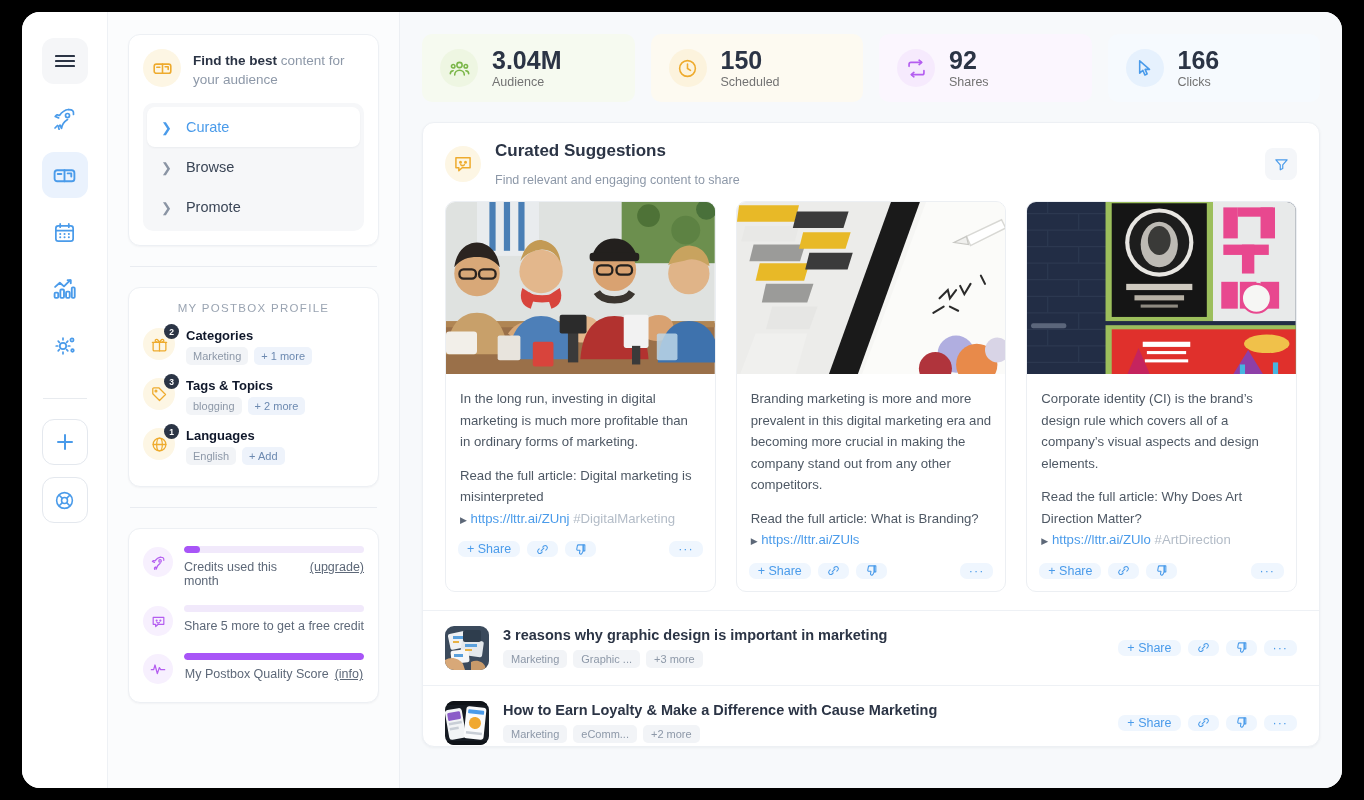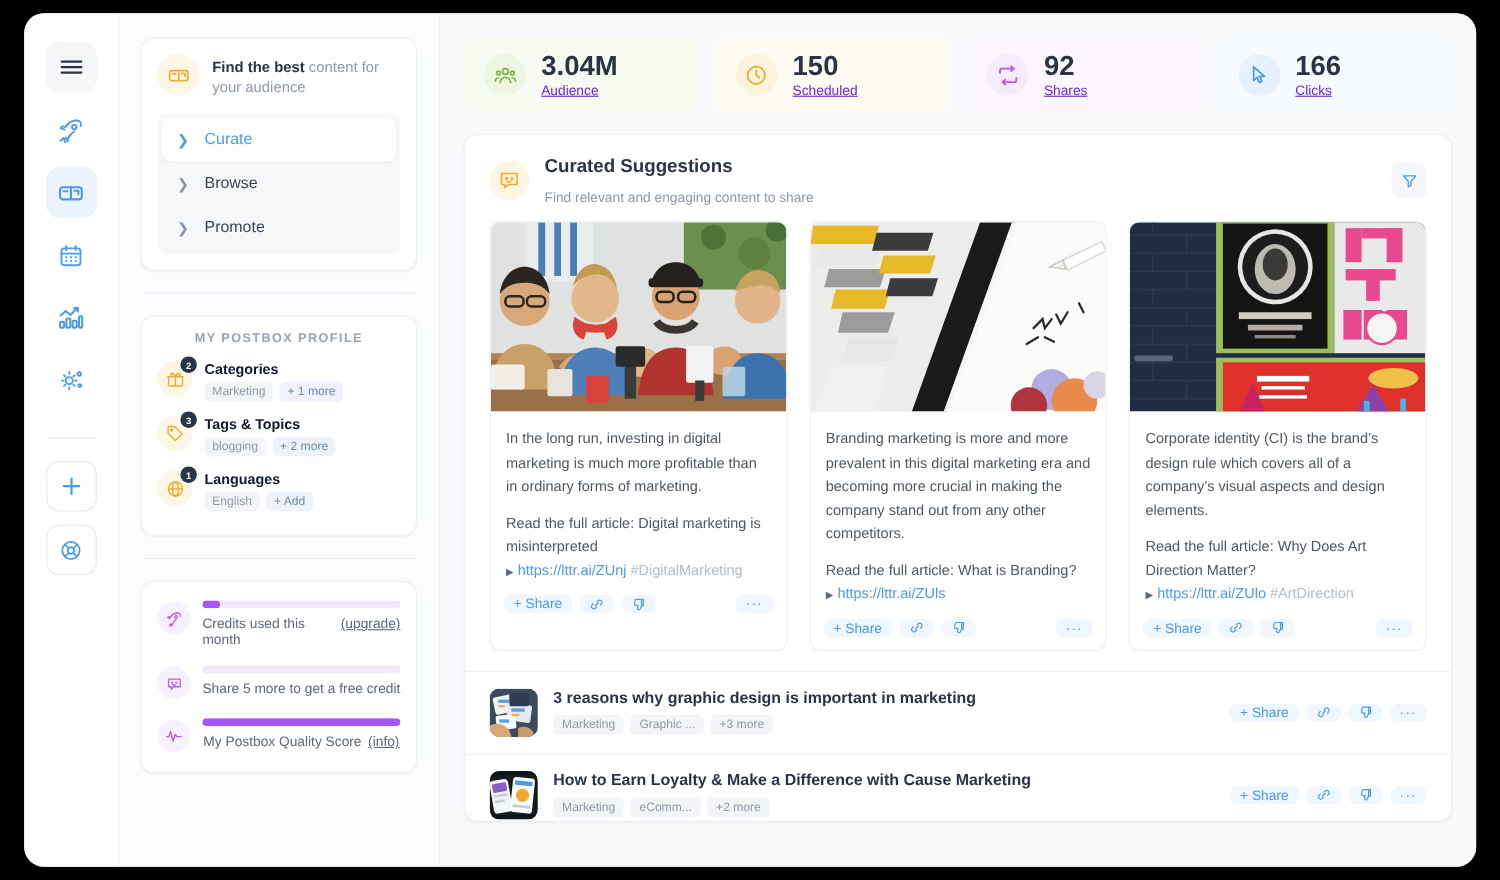--- a/index.html
+++ b/index.html
@@ -87,21 +87,21 @@
     cursor: pointer;
   }
   .nav-item.active { background: #ffffff; color: #4a9bea; box-shadow: 0 1px 2px rgba(20,30,55,.05); }
   .chev { font-size: 13px; color: #8a94a4; line-height: 1; }
   .nav-item.active .chev { color: #4a9bea; }
 
   .panel-divider { height: 1px; background: #e9ecf1; margin: 20px 2px; }
 
   .profile-title {
     font-size: 11.5px; letter-spacing: 1.3px; color: #9aa4b2;
-    font-weight: 700; text-align: center; margin-bottom: 14px;
+    font-weight: 400; text-align: center; margin-bottom: 14px;
   }
   .prof-row { display: flex; align-items: flex-start; gap: 11px; margin-bottom: 13px; }
   .prof-ico-wrap { position: relative; flex-shrink: 0; }
   .prof-ico {
     width: 32px; height: 32px; border-radius: 50%;
     background: #fdf6e4;
     display: flex; align-items: center; justify-content: center;
   }
   .badge {
     position: absolute; top: -4px; right: -4px;
@@ -149,21 +149,21 @@
     border-radius: 10px;
     display: flex; align-items: center; gap: 14px;
     padding: 0 18px;
   }
   .stat-ico {
     width: 38px; height: 38px; border-radius: 50%;
     display: flex; align-items: center; justify-content: center;
     flex-shrink: 0;
   }
   .stat-num { font-size: 25px; font-weight: 700; color: #2b3445; line-height: 1.1; }
-  .stat-lbl { font-size: 12.5px; color: #6d28d9; margin-top: 1px; text-decoration: underline; }
+  .stat-lbl { font-size: 12.5px; color: #737373; margin-top: 1px; }
 
   .card-panel {
     background: #fff;
     border: 1px solid #edf0f4;
     border-radius: 12px;
     box-shadow: 0 1px 3px rgba(20,30,55,.05);
     height: 625px;
     overflow: hidden;
   }
   .cs-head {

